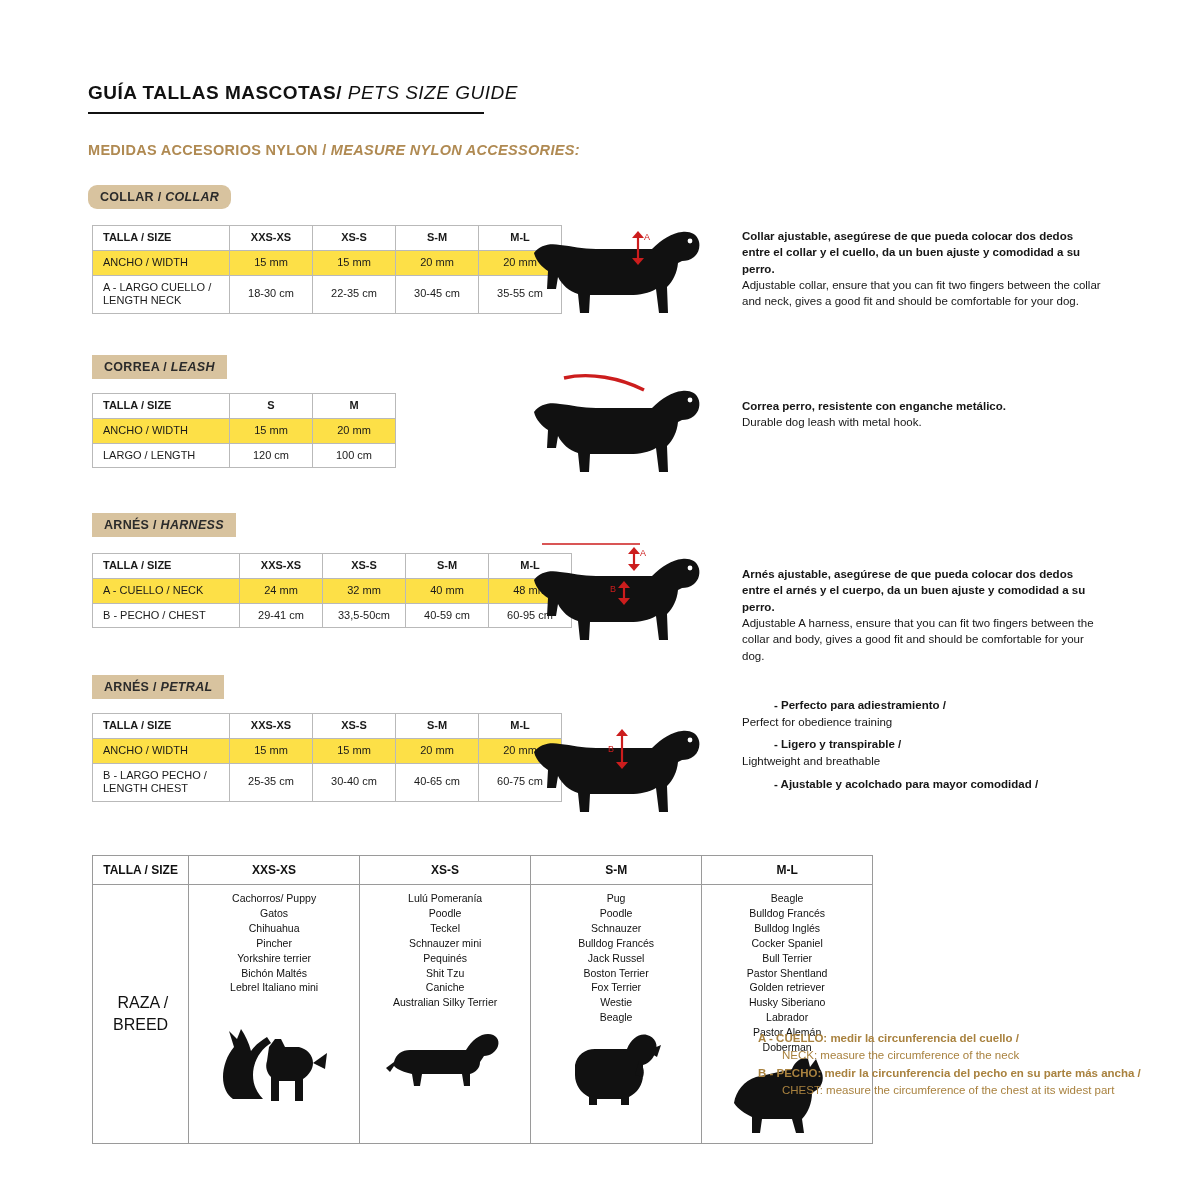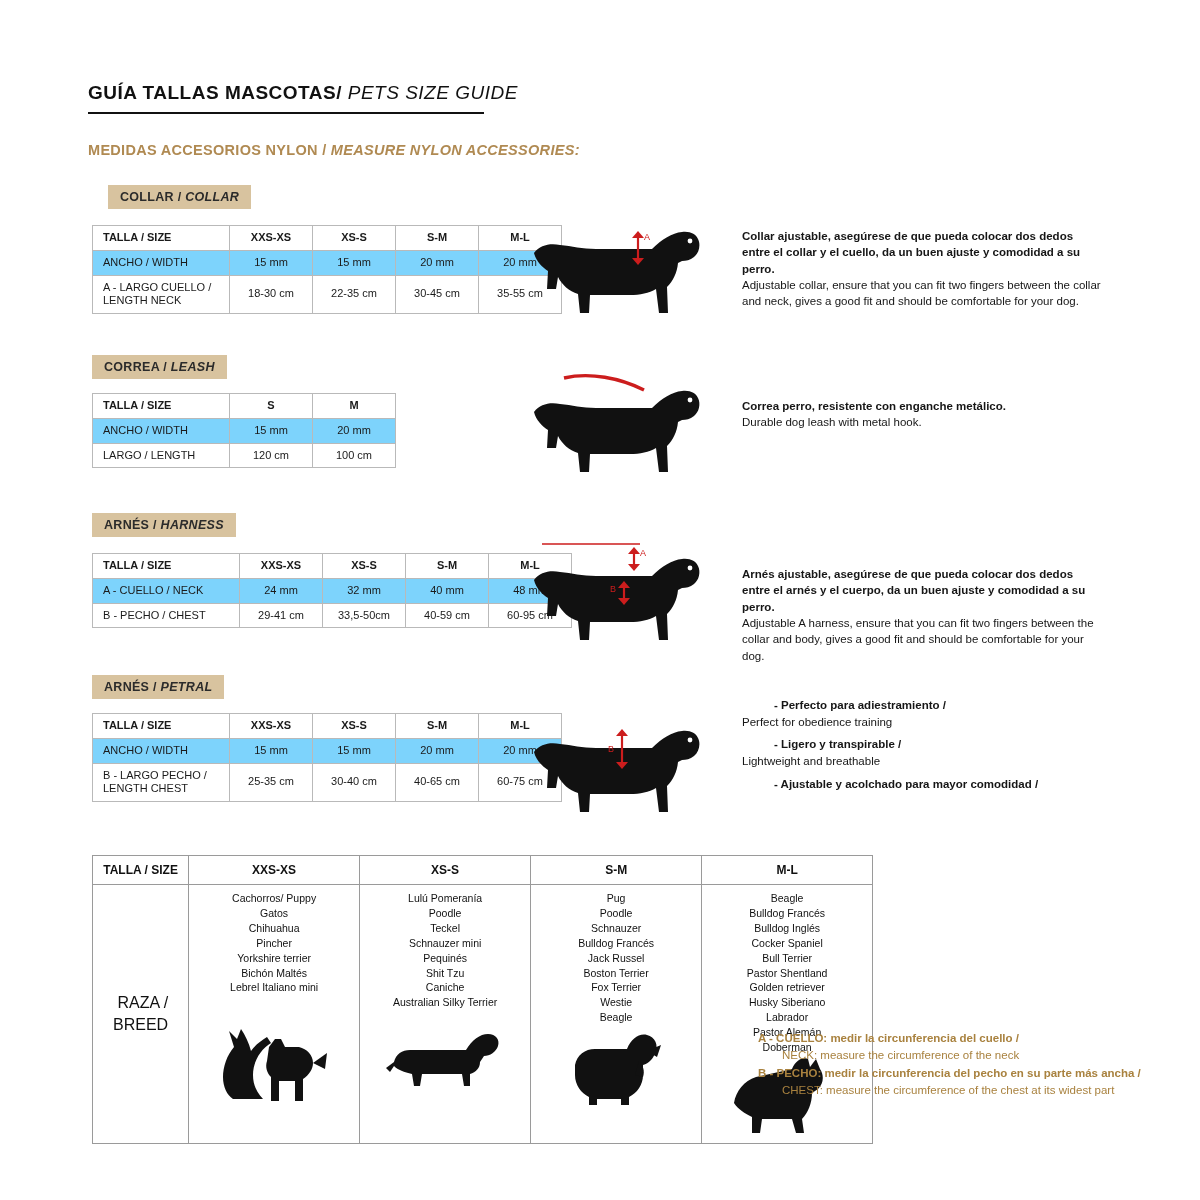--- a/index.html
+++ b/index.html
@@ -83,21 +83,21 @@
     text-align: center;
     vertical-align: middle;
     line-height: 1.25;
   }
   table.size td.lbl {
     text-align: left;
     padding-left: 10px;
     white-space: pre-line;
   }
   table.size tr.shade td {
-    background: #7dd3fc;
+    background: #fde047;
   }
   table.size tr.head td {
     font-weight: bold;
   }
 
   
   .desc {
     position: absolute;
     font-size: 11.5px;
     line-height: 1.42;
@@ -166,21 +166,21 @@
   <div class="main-title">
     <span>GUÍA TALLAS MASCOTAS/</span>
     <span class="it">PETS SIZE GUIDE</span>
   </div>
   <div class="title-rule"></div>
   <div class="sub-title">
     <span>MEDIDAS ACCESORIOS NYLON /</span>
     <span class="it">MEASURE NYLON ACCESSORIES:</span>
   </div>
 
-  <div class="sec-tag" style="left:108px; top:185px;">
+  <div class="sec-tag" style="left:88px; top:185px;border-radius:9px;">
     <span>COLLAR /</span>
     <span class="it">COLLAR</span>
   </div>
 
   <table class="size" style="left:92px; top:225px;">
     <tbody>
         <tr class="head">
       <td class="lbl" style="width:120px;">TALLA / SIZE</td>
       <td style="width:70px;">XXS-XS</td>
       <td style="width:70px;">XS-S</td>

